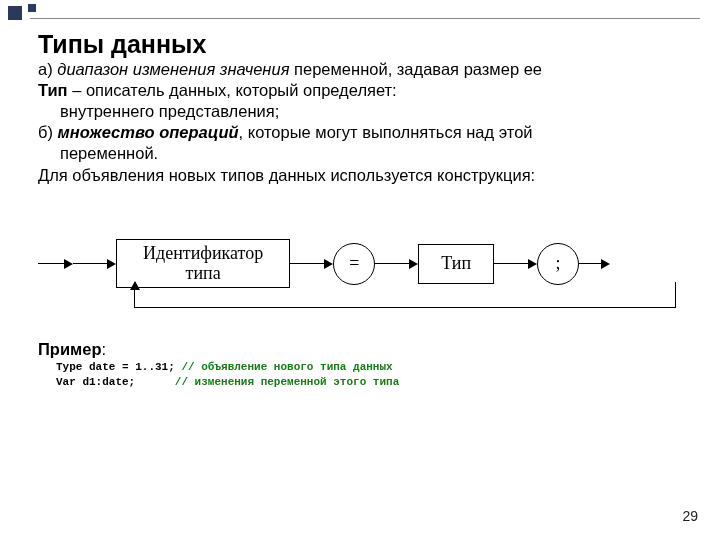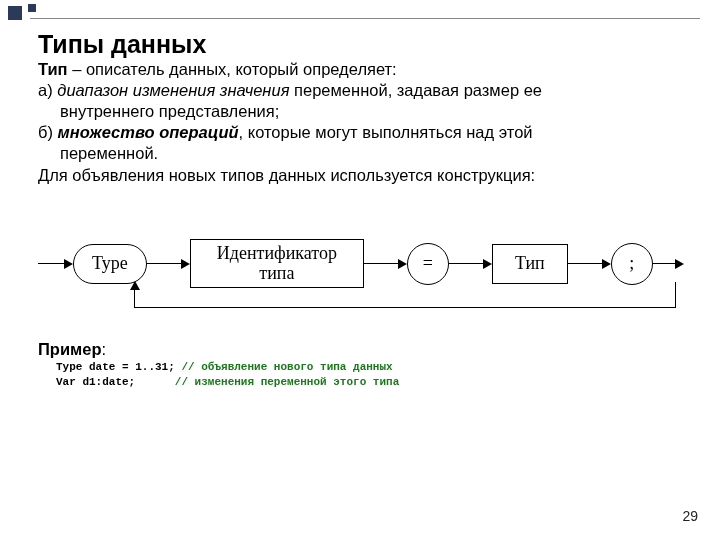--- a/index.html
+++ b/index.html
@@ -104,39 +104,38 @@
   <span class="sq sq1"></span>
   <span class="sq sq2"></span>
 </div>
 <div class="hr"></div>
 
 <div class="content">
   <h1>Типы данных</h1>
 
   <div class="para">
     <div>
-      <span class="bold">Тип</span><span> – описатель данных, который определяет:</span>
+      <span>а) </span><span class="ital">диапазон изменения значения</span><span> переменной, задавая размер ее</span>
     </div>
     <div>
-      <span>а) </span><span class="ital">диапазон изменения значения</span><span> переменной, задавая размер ее</span>
+      <span class="bold">Тип</span><span> – описатель данных, который определяет:</span>
     </div>
     <div class="indent">внутреннего представления;</div>
     <div>
       <span>б) </span><span class="bold ital">множество операций</span><span>, которые могут выполняться над этой</span>
     </div>
     <div class="indent">переменной.</div>
     <div>Для объявления новых типов данных используется конструкция:</div>
   </div>
 
   <div class="diagram">
     <div class="arrow">
       <div class="arrow-line" style="width:26px"></div>
         <div class="arrow-head"></div>
     </div>
-    <div class="node stadium">Type</div>
     <div class="arrow">
       <div class="arrow-line"></div>
         <div class="arrow-head"></div>
     </div>
     <div class="node rect" style="line-height:1.1">
         <span style="white-space:pre-line">Идентификатор
 типа</span>
       </div>
     <div class="arrow">
       <div class="arrow-line"></div>

